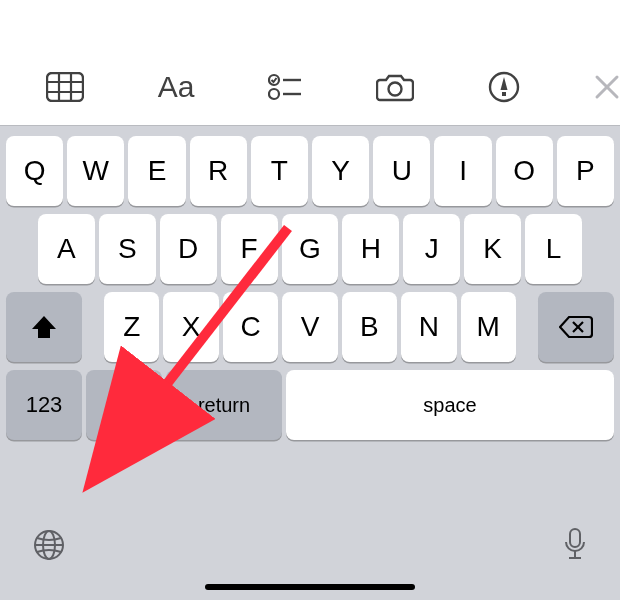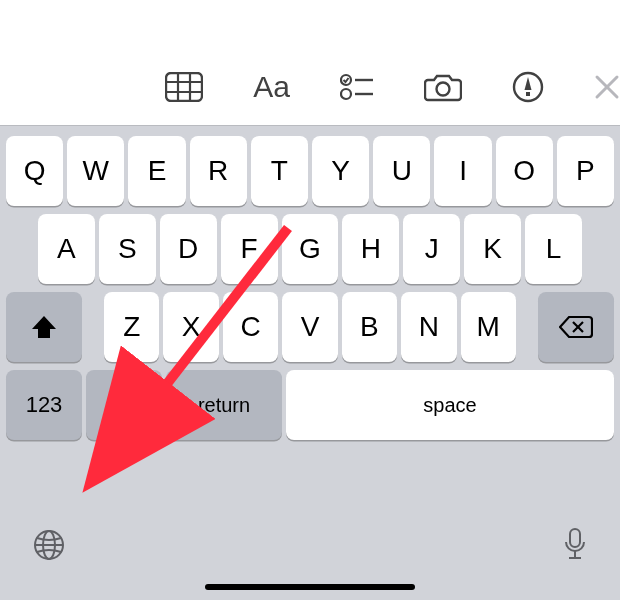--- a/index.html
+++ b/index.html
@@ -1,21 +1,21 @@
 <!DOCTYPE html>
 <html><head>
   <meta charset="utf-8">
   <style>
     * { margin:0; padding:0; box-sizing:border-box; }
     html,body{width:620px;height:600px;background:#fff;font-family:-apple-system,Helvetica,Arial,sans-serif;}
     .screen{width:620px;height:600px;position:relative;overflow:hidden;}
 
     
     .toolbar{position:absolute;top:56px;left:4px;right:0;height:62px;display:flex;
-      align-items:center;justify-content:flex-end;gap:50px;padding-left:42px;}
+      align-items:center;justify-content:space-between;gap:50px;padding-left:42px;}
     .toolbar .tbtn svg{display:block;}
     .tbtn{color:#414141;}
 
     
     .kbd{position:absolute;top:125px;left:0;right:0;bottom:0;background:#d1d3d9;
       border-top:1px solid #b9bbc0;padding-top:10px;}
     .row{position:absolute;left:0;right:0;display:flex;}
     .r1{top:10px;left:6px;right:6px;gap:4px;}
     .r2{top:88px;left:38px;right:38px;gap:4px;}
     .r3{top:166px;left:6px;right:6px;gap:4px;}

